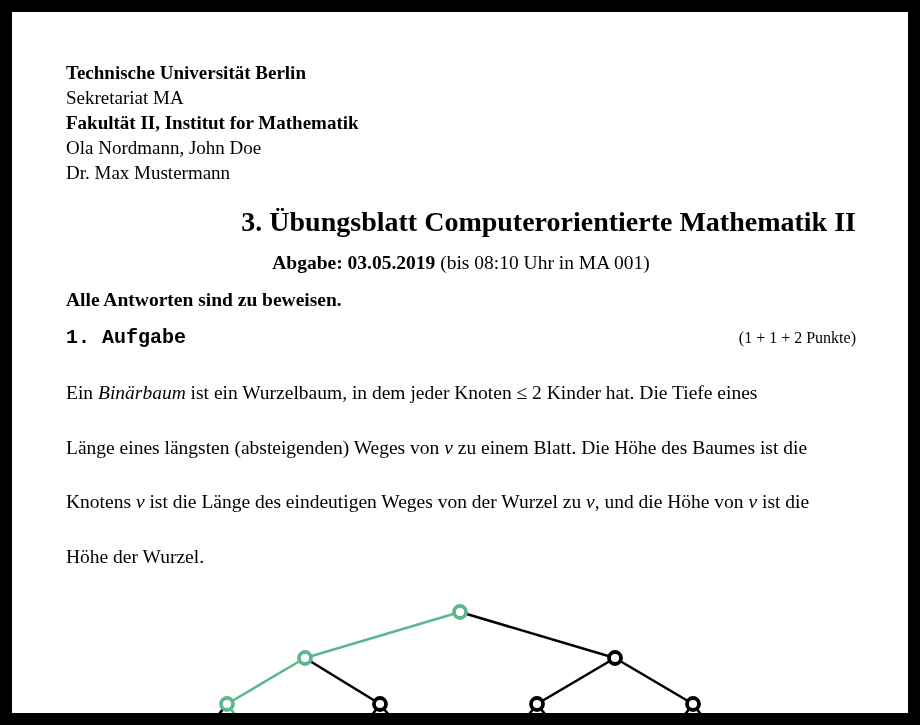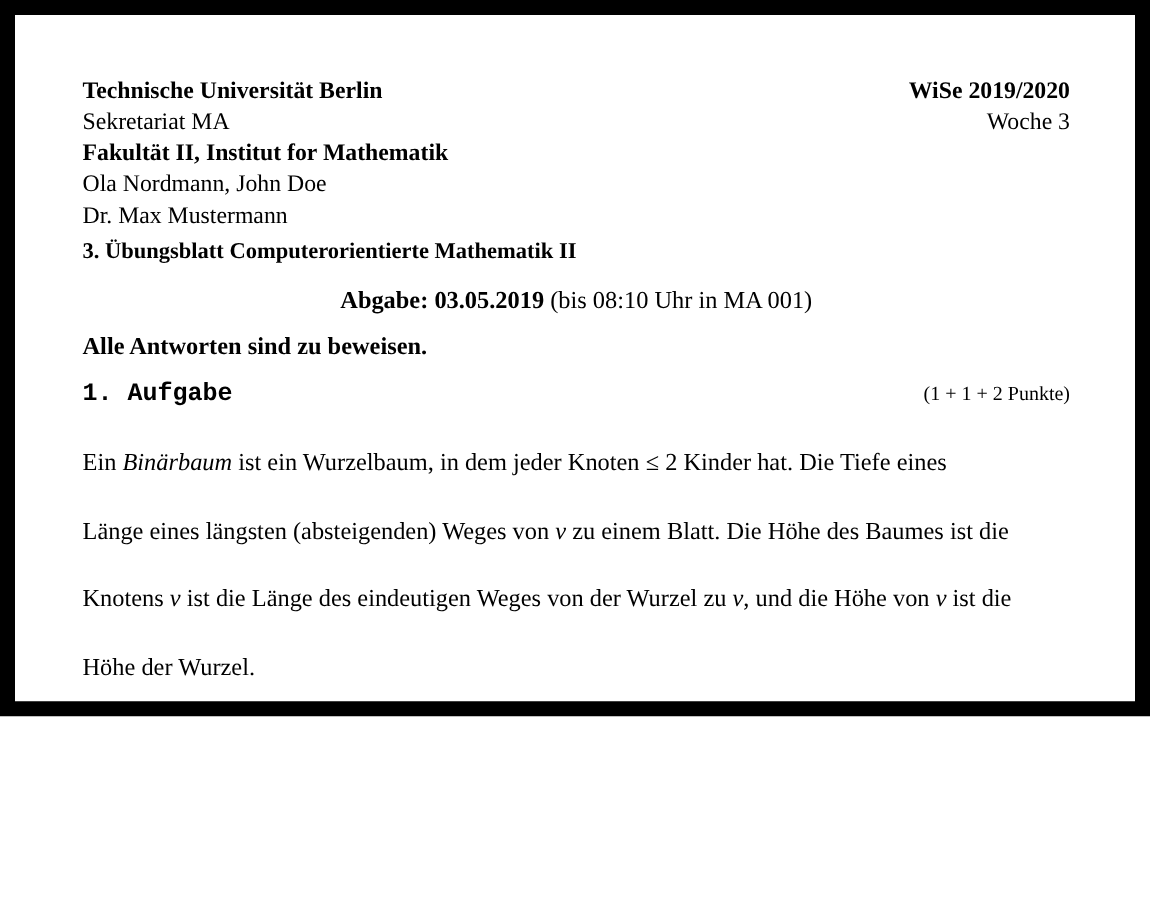--- a/index.html
+++ b/index.html
@@ -4,38 +4,39 @@
 <style>
   html, body { margin: 0; padding: 0; }
   body {
     width: 920px; height: 725px;
     background: #ffffff;
     font-family: "Liberation Serif", serif;
     color: #000000;
   }
   .page {
     box-sizing: border-box;
-    width: 920px; height: 573px;
+    width: 920px; height: 725px;
     border: 12px solid #000000;
     background: #ffffff;
     padding: 48px 52px 0 54px;
     overflow: hidden;
   }
   .header-row {
     display: flex;
     justify-content: space-between;
     align-items: flex-start;
   }
   .header-col { font-size: 19px; line-height: 25px; }
   .header-col.right { text-align: right; }
   .seg-b, .bold { font-weight: bold; }
   .seg-i { font-style: italic; }
   .doc-title {
-    text-align: left;
-    font-size: 18px;
+    margin-top: 22px;
+    text-align: right;
+    font-size: 28px;
     font-weight: bold;
     line-height: 30px;
   }
   .due-line {
     margin-top: 14px;
     text-align: center;
     font-size: 19.5px;
     line-height: 24px;
   }
   .notice-line {
@@ -75,24 +76,20 @@
 
 <div class="page">
 
   <div class="header-row">
     <div class="header-col left">
         <div class="line"><span class="seg-b">Technische Universität Berlin</span></div>
         <div class="line"><span>Sekretariat MA</span></div>
         <div class="line"><span class="seg-b">Fakultät II, Institut for Mathematik</span></div>
         <div class="line"><span>Ola Nordmann, John Doe</span></div>
         <div class="line"><span>Dr. Max Mustermann</span></div>
-      </div>
-    <div class="header-col right">
-        <div class="line"><span class="seg-b">WiSe 2019/2020</span></div>
-        <div class="line"><span>Woche 3</span></div>
       </div>
   </div>
 
   <div class="doc-title">3. Übungsblatt Computerorientierte Mathematik II</div>
 
   <div class="due-line"><span class="seg-b">Abgabe: 03.05.2019</span><span> (bis 08:10 Uhr in MA 001)</span></div>
 
   <div class="notice-line">Alle Antworten sind zu beweisen.</div>
 
   <div class="task-row">

